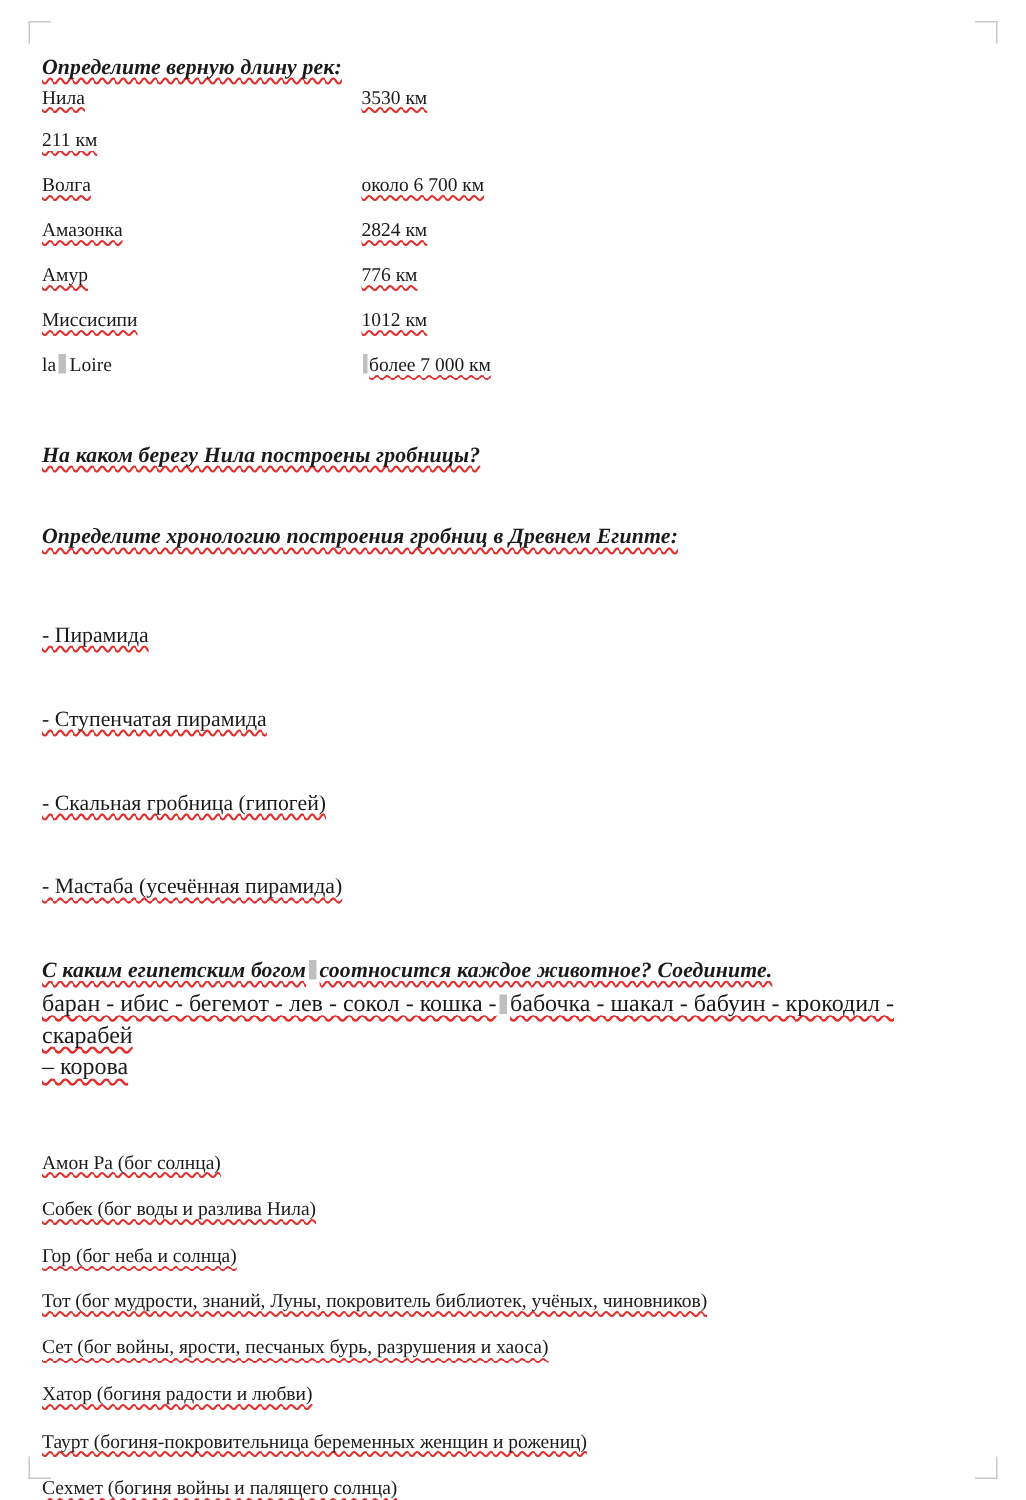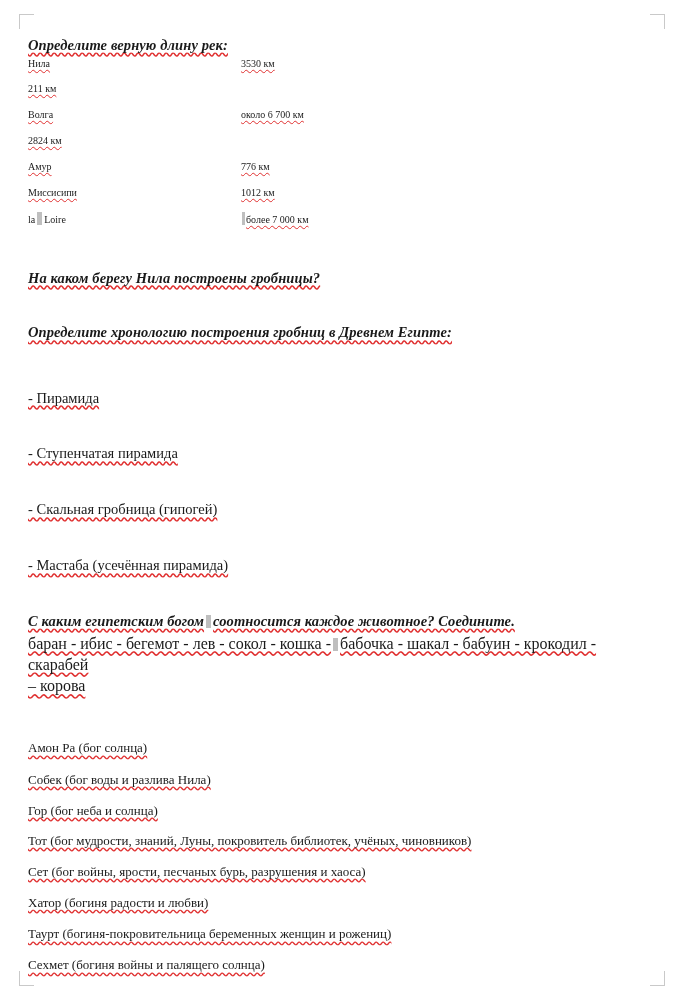--- a/index.html
+++ b/index.html
@@ -52,21 +52,21 @@
   .line {
     font-size: 14.5px;
     line-height: 1.3;
     margin: 0;
     white-space: nowrap;
   }
 
   
   .river-row {
     display: flex;
-    font-size: 10px;
+    font-size: 13px;
     line-height: 1.3;
     margin-bottom: 13px;
   }
   .river-row.tight { margin-bottom: 12px; }
   .river-name {
     width: 213px;
     flex: none;
     white-space: nowrap;
   }
   .river-dist {
@@ -139,20 +139,21 @@
   <div class="river-row">
     <span class="river-dist sp">211 км</span>
   </div>
 
   <div class="river-row">
     <span class="river-name sp">Волга</span>
     <span class="river-dist sp">около 6 700 км</span>
   </div>
 
   <div class="river-row">
+    <span class="river-name sp">Амазонка</span>
     <span class="river-dist sp">2824 км</span>
   </div>
 
   <div class="river-row">
     <span class="river-name sp">Амур</span>
     <span class="river-dist sp">776 км</span>
   </div>
 
   <div class="river-row">
     <span class="river-name sp">Миссисипи</span>

